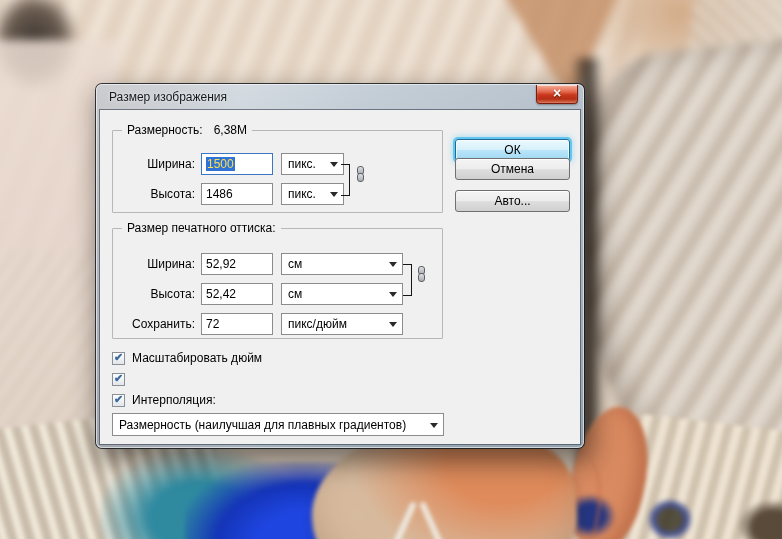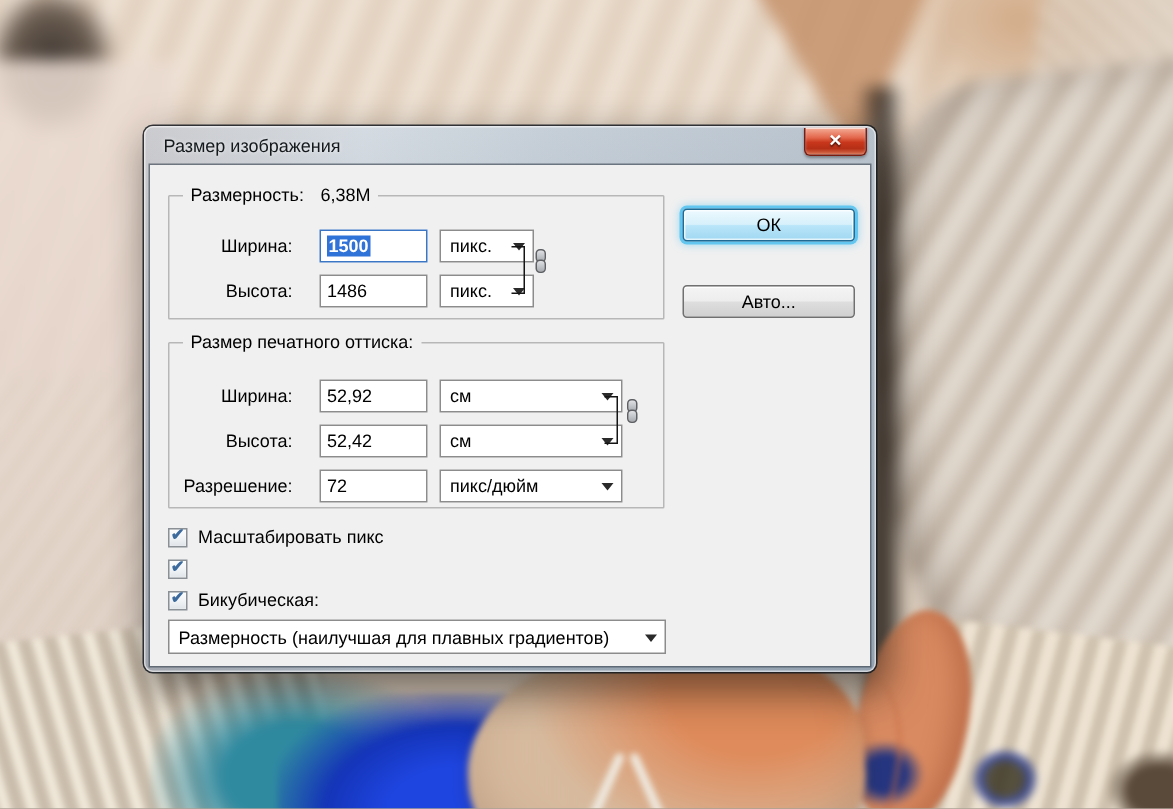--- a/index.html
+++ b/index.html
@@ -83,25 +83,25 @@
   .client { position:absolute; left:4px; right:4px; top:26px; bottom:4px; background:#f0f0f0;
     box-shadow:0 0 0 1px rgba(70,80,92,.7); font-size:12px; color:#000; }
 
   
   .fs { position:absolute; border:1px solid #b7b7b7; border-radius:1px; }
   .fs1 { left:12px; top:20px; width:331px; height:83px; }
   .fs2 { left:12px; top:118px; width:331px; height:111px; }
   .legend { position:absolute; top:-8px; left:9px; background:#f0f0f0; padding:0 5px; display:flex; gap:11px; white-space:nowrap; }
 
   .row { position:absolute; left:8px; display:flex; align-items:center; height:22px; }
-  .rlabel { width:74px; text-align:right; margin-right:18px; white-space:nowrap; }
+  .rlabel { width:74px; text-align:right; margin-right:6px; white-space:nowrap; }
   .tbox { width:72px; height:22px; border:1px solid #8c8c8c; background:#fff; font-size:12px;
     font-family:"Liberation Sans",sans-serif; padding:2px 4px; color:#000; }
   .tbox.focus { border-color:#3a76c4; display:flex; align-items:center; }
-  .seltext { background:#2f72d8; color:#ffffff; padding:0 1px;font-weight:bold; }
+  .seltext { background:#2f72d8; color:#fde047; padding:0 1px; }
   .combo { height:22px; border:1px solid #8c8c8c; background:#fff; display:flex; align-items:center;
     padding:0 5px 0 6px; margin-left:8px; white-space:nowrap; }
   .combo .arrow { margin-left:auto; width:0; height:0; border:4px solid transparent;
     border-top:5px solid #2a2a2a; margin-top:5px; }
   .combo.small { width:63px; }
   .combo.big { width:122px; }
 
   .bracket { position:absolute; width:9px; height:32px;
     border-top:1px solid #151515; border-right:1px solid #151515; border-bottom:1px solid #151515; }
   .fs1 .bracket { left:228px; top:33px; }
@@ -221,55 +221,56 @@
         </div>
         <div class="row" style="top:54px">
           <span class="rlabel">Высота:</span>
           <input class="tbox" value="52,42" style="">
           <div class="combo big">
             <span>см</span>
             <span class="arrow"></span>
           </div>
         </div>
         <div class="row" style="top:84px">
-          <span class="rlabel">Разрешение:</span>
+          <span class="rlabel">Сохранить:</span>
           <input class="tbox" value="72" style="">
           <div class="combo big">
             <span>пикс/дюйм</span>
             <span class="arrow"></span>
           </div>
         </div>
         <div class="bracket"></div>
         <div class="link">
             <i></i>
             <i></i>
           </div>
       </div>
 
       <div class="cbrow" style="top:241px">
         <div class="cbx">
           <span class="chk">✔</span>
         </div>
-        <span>Масштабировать пикс</span>
+        <span>Масштабировать дюйм</span>
       </div>
       <div class="cbrow" style="top:262px">
         <div class="cbx">
           <span class="chk">✔</span>
         </div>
       </div>
       <div class="cbrow" style="top:283px">
         <div class="cbx">
           <span class="chk">✔</span>
         </div>
-        <span>Бикубическая:</span>
+        <span>Интерполяция:</span>
       </div>
 
       <div class="combo interp-combo">
         <span>Размерность (наилучшая для плавных градиентов)</span>
         <span class="arrow"></span>
       </div>
 
       <button class="btn ok">ОК</button>
+      <button class="btn cancel">Отмена</button>
       <button class="btn auto">Авто...</button>
 
     </div>
   </div>
 </div>
 
 </body></html>

